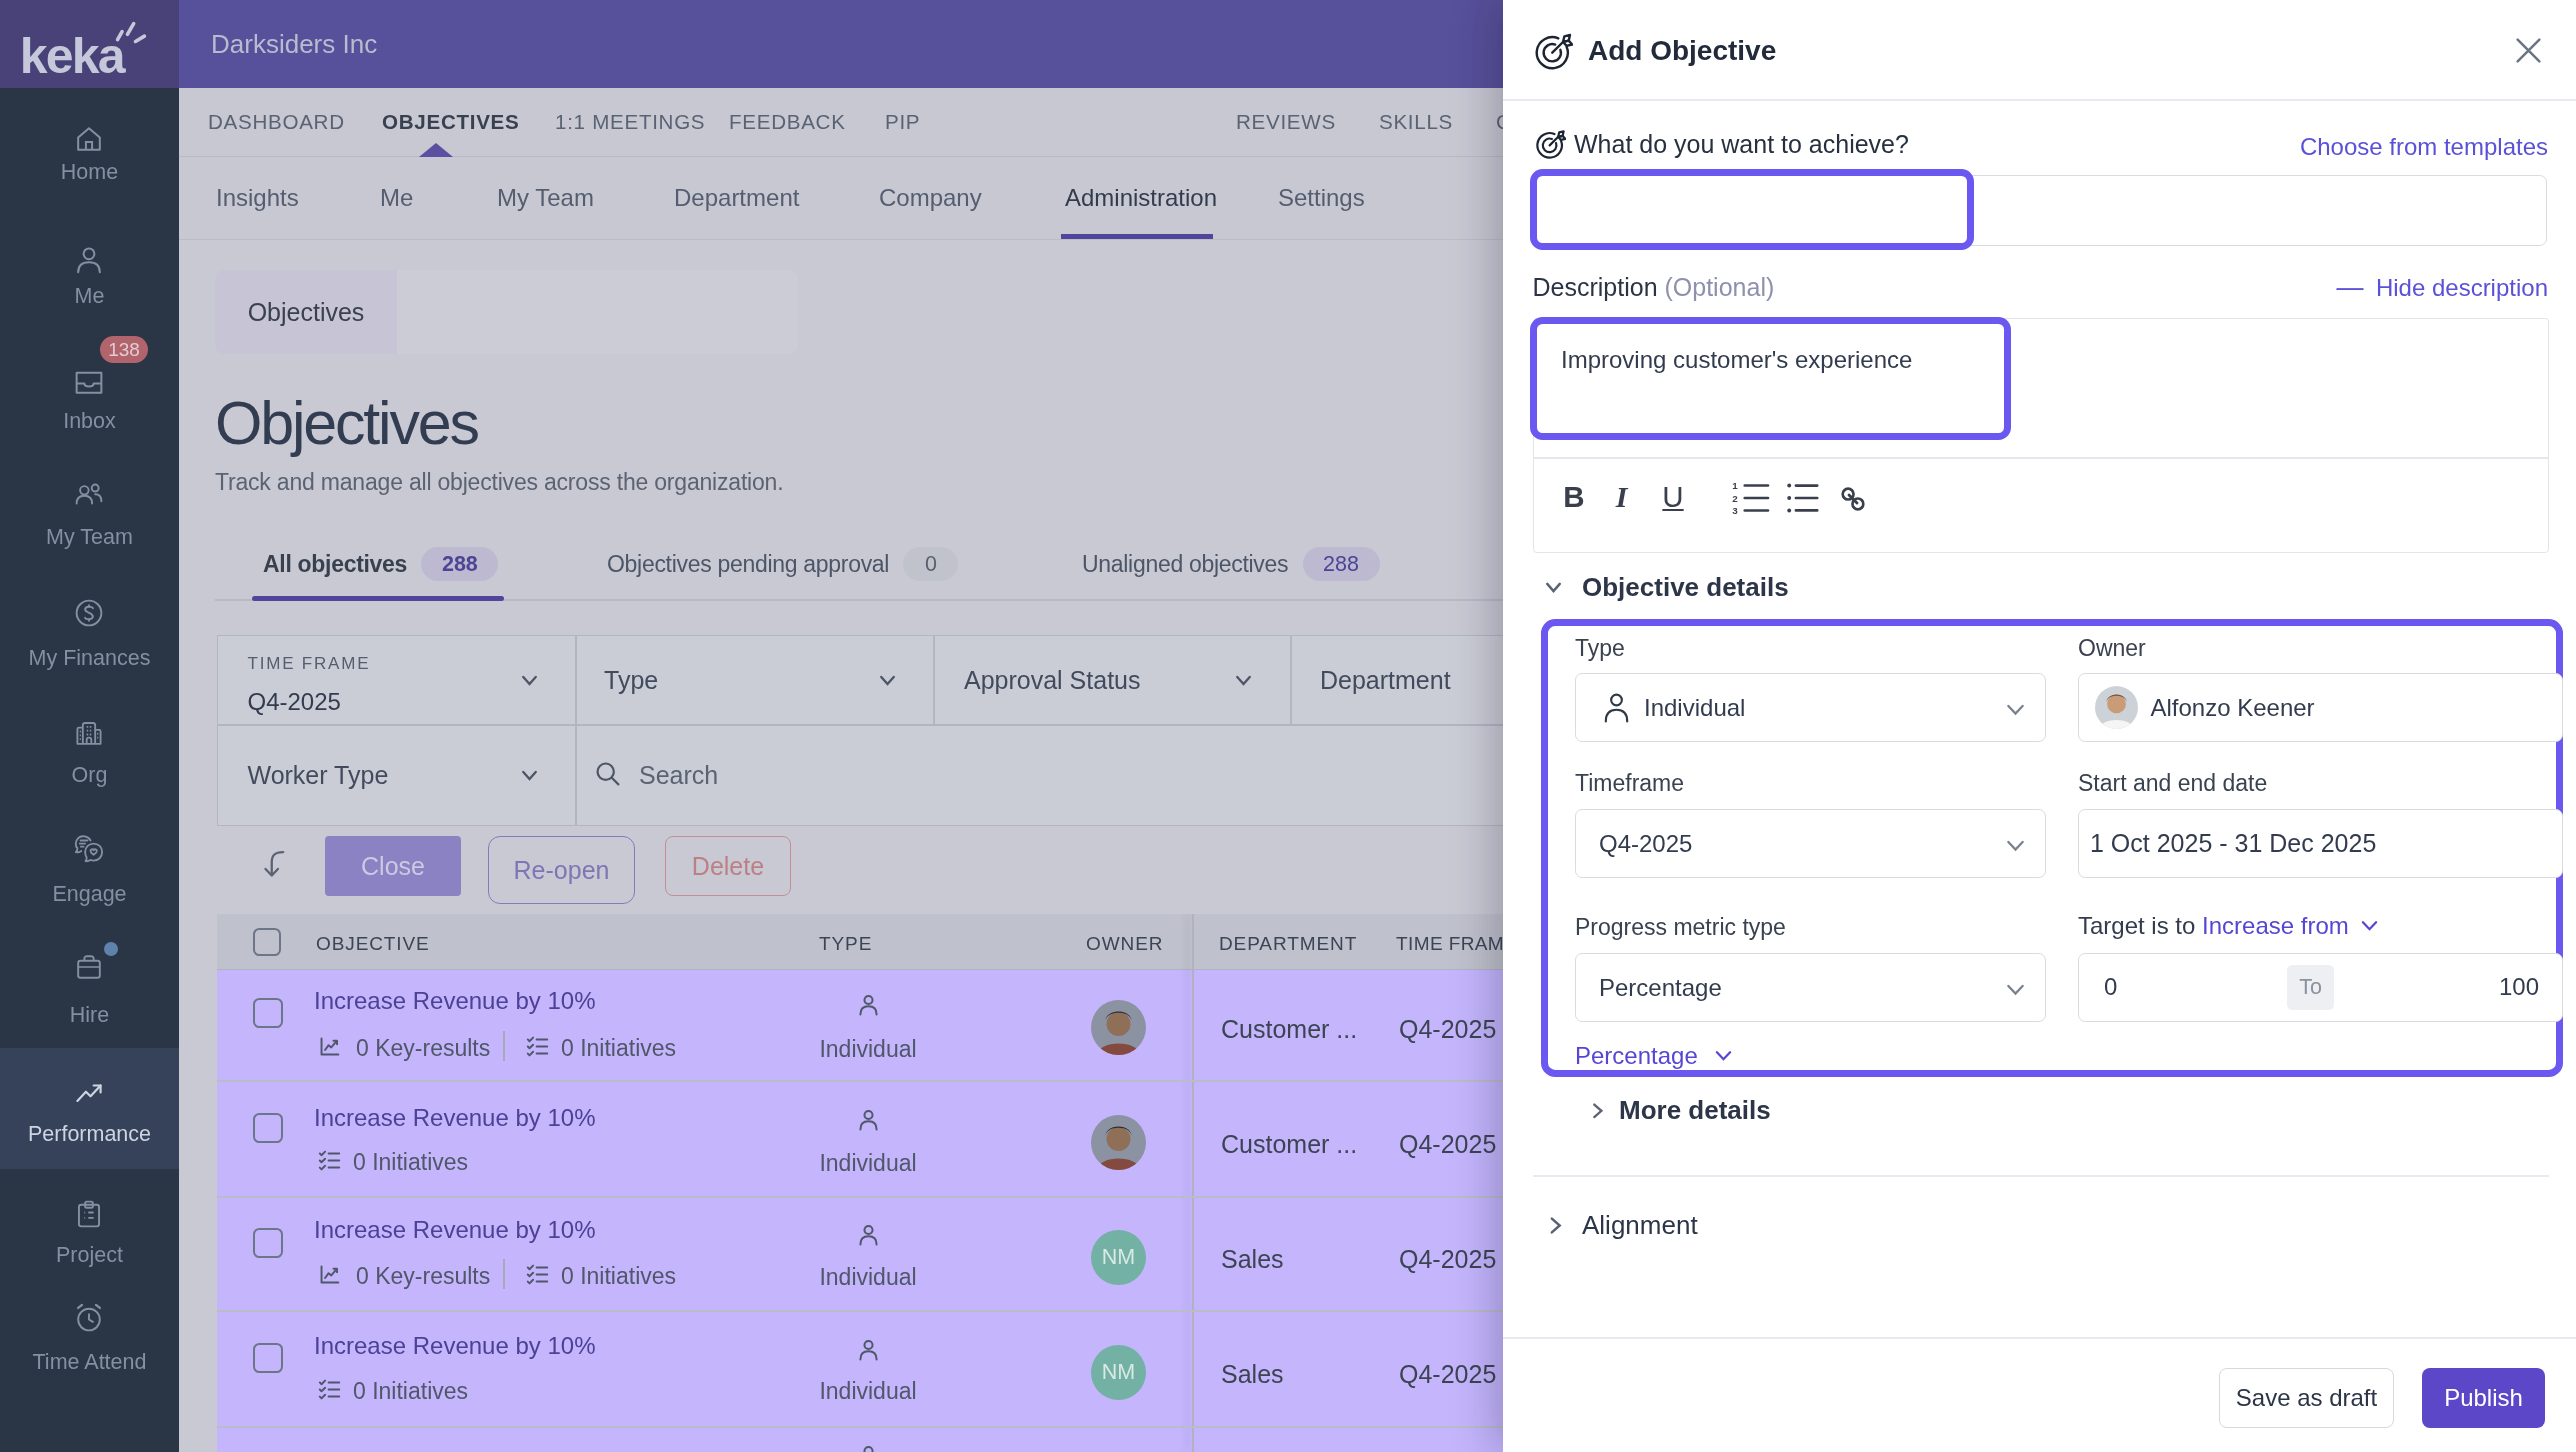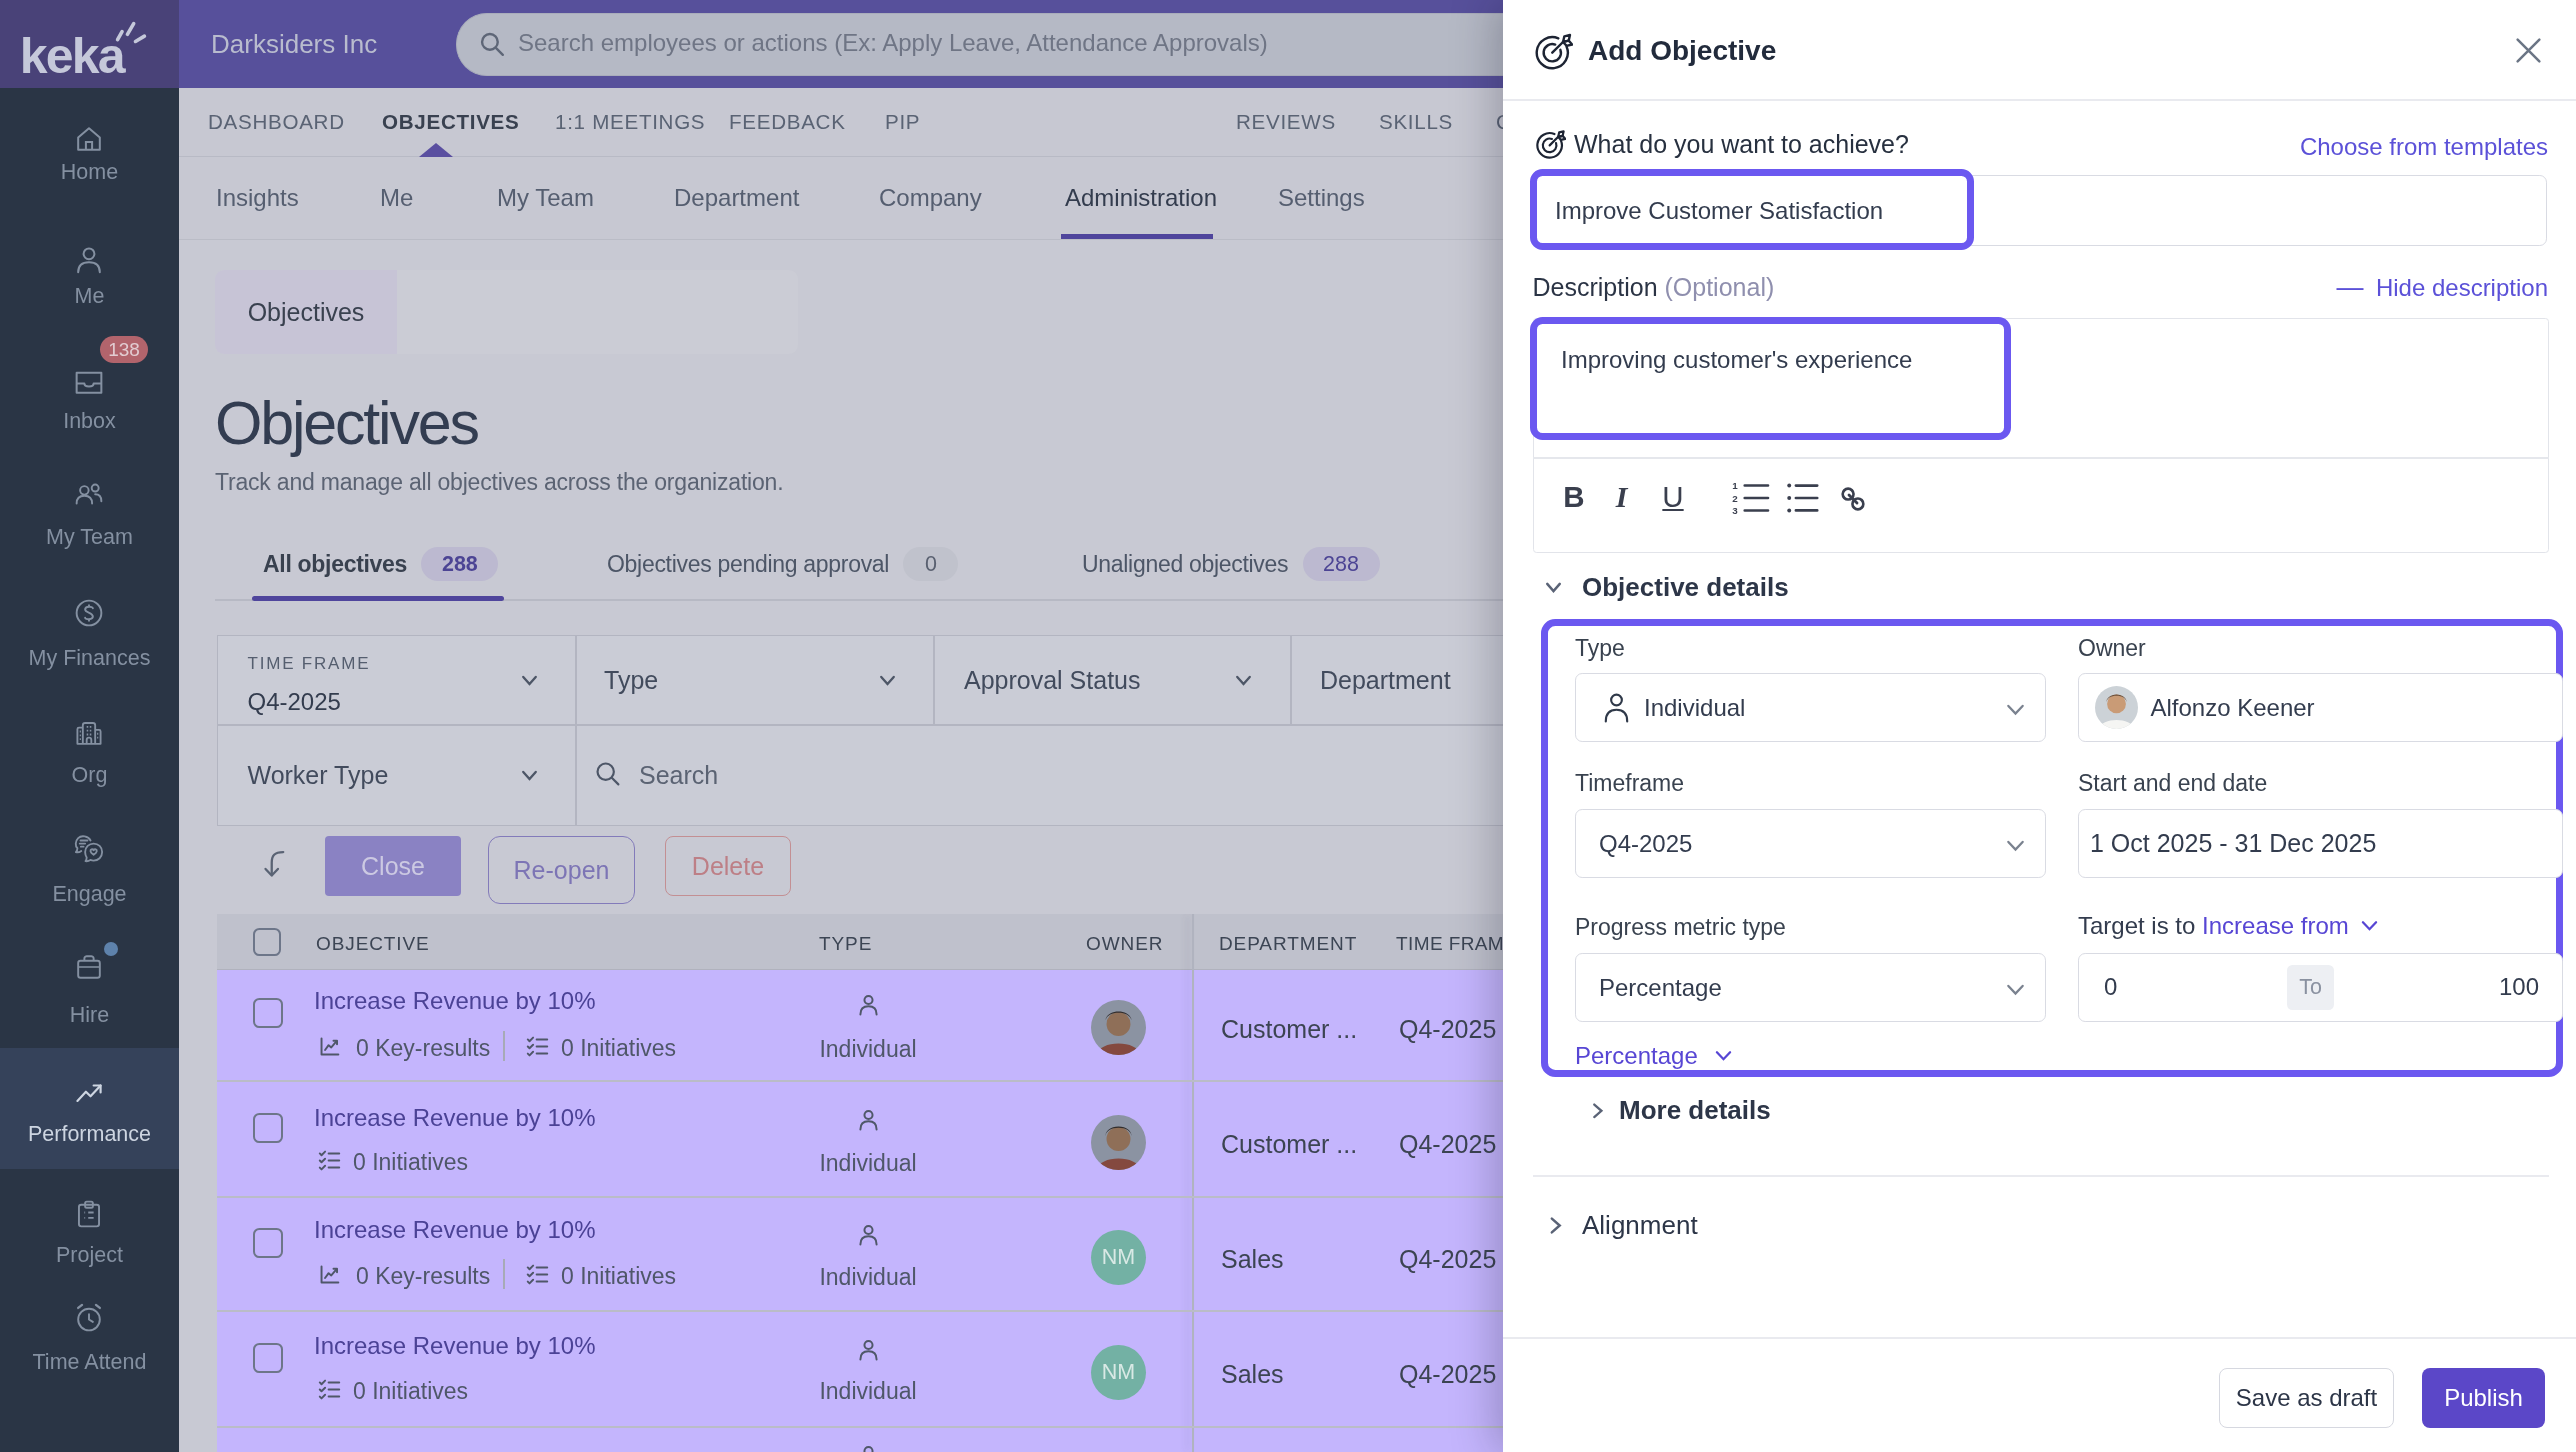--- a/index.html
+++ b/index.html
@@ -105,27 +105,20 @@
       <path d="M16 20 H17 M21 20 H28 M16 27 H17 M21 27 H28"></path>
     </svg>
   <div class="abs nav-label" style="top:1243px">Project</div>
   <svg class="abs nav-ico" style="top:1301px" viewBox="0 0 44 44" fill="none" stroke="#8490a1" stroke-width="2.5" stroke-linecap="round">
       <circle cx="22" cy="24" r="14"></circle>
       <path d="M22 17 V24 L27 27"></path>
       <path d="M8 9 L13 5 M36 9 L31 5" stroke-width="3"></path>
     </svg>
   <div class="abs nav-label" style="top:1350px">Time Attend</div>
   <div class="abs fc" style="left:211px;top:0;height:88px;font-size:26px;color:#b9bcce">Darksiders Inc</div>
-  <div class="abs" style="left:456px;top:12.5px;width:1047px;height:63px;background:#b5b9c5;border:1.8px solid #a9adbb;border-right:none;border-radius:31px 0 0 31px">
-    <svg class="abs" style="left:19.7px;top:15px" width="29.5" height="29.5" viewBox="0 0 32 32" fill="none" stroke="#5e6677" stroke-width="2.6" stroke-linecap="round">
-        <circle cx="14" cy="14" r="8.5"></circle>
-        <path d="M21 21 L28 28"></path>
-      </svg>
-    <div class="abs fc" style="left:61px;top:0;height:59px;font-size:24px;color:#6f7585">Search employees or actions (Ex: Apply Leave, Attendance Approvals)</div>
-  </div>
   <div id="tabrow" class="abs">
     <div class="tab" style="left:29px">DASHBOARD</div>
     <div class="tab" style="left:203px;color:#394150;font-weight:bold">OBJECTIVES</div>
     <div class="tab" style="left:376px">1:1 MEETINGS</div>
     <div class="tab" style="left:550px">FEEDBACK</div>
     <div class="tab" style="left:706px">PIP</div>
     <div class="tab" style="left:1057px">REVIEWS</div>
     <div class="tab" style="left:1200px">SKILLS</div>
     <div class="tab" style="left:1317px">COMPETENCY</div>
     <div class="abs" style="left:240px;top:55px;width:0;height:0;border-left:17px solid transparent;border-right:17px solid transparent;border-bottom:14.3px solid #5a4fa0"></div>
@@ -326,21 +319,20 @@
     <svg class="abs" style="left:33px;top:129px" width="30" height="30" viewBox="0 0 44 44" fill="none" stroke="#1d2433" stroke-width="3.2" stroke-linejoin="round" stroke-linecap="round">
         <path d="M36.6 17 A18 18 0 1 1 27 7.4"></path>
         <path d="M29.4 20.6 A10 10 0 1 1 23.4 14.6"></path>
         <path d="M20 24 L33 11"></path>
         <path d="M32.5 11.5 L34 5 L40.5 3.5 L39 10 Z"></path>
         <path d="M32.5 11.5 L39 10 L43 14.5 L36.5 16 Z"></path>
       </svg>
     <div class="abs fc" style="left:71px;top:123px;height:43px;font-size:25px;font-weight:500;color:#27303f">What do you want to achieve?</div>
     <div class="abs fc" style="right:28px;top:125px;height:43px;font-size:24px;color:#5b51d8">Choose from templates</div>
     <div class="inp" style="left:31px;top:175px;width:1013px;height:71px"></div>
-    <div class="abs fc" style="left:52px;top:175px;height:71px;font-size:24px;color:#333c4e">Improve Customer Satisfaction</div>
     <div class="hl" style="left:27px;top:169px;width:444px;height:81px"></div>
     <div class="abs fc" style="left:29.5px;top:266px;height:43px;font-size:25px;color:#2b3445">Description&nbsp;<span style="color:#8f8fae">(Optional)</span></div>
     <div class="abs fc" style="right:28px;top:266px;height:43px;font-size:24px;color:#5b51d8"><span style="color:#5b51d8;font-size:27px;margin-right:12.5px">—</span>Hide description</div>
 
     <div class="abs" style="left:29.5px;top:318px;width:1016px;height:235px;border:1.8px solid #e2e4ea;border-radius:3.6px;background:#fff"></div>
     <div class="abs" style="left:29.5px;top:457px;width:1016px;height:1.8px;background:#e5e7ec"></div>
     <div class="abs fc" style="left:58px;top:333px;height:54px;font-size:24px;color:#333c4e">Improving customer's experience</div>
     <div class="hl" style="left:27px;top:317px;width:481px;height:123px"></div>
     <div class="abs fcc" style="left:56px;top:477px;width:30px;height:40px;font-size:29.5px;font-weight:bold;color:#3a3f4e">B</div>
     <div class="abs fcc" style="left:106px;top:477px;width:25px;height:40px;font-size:30px;font-style:italic;font-weight:600;color:#3a3f4e;font-family:'Liberation Serif',serif">I</div>

